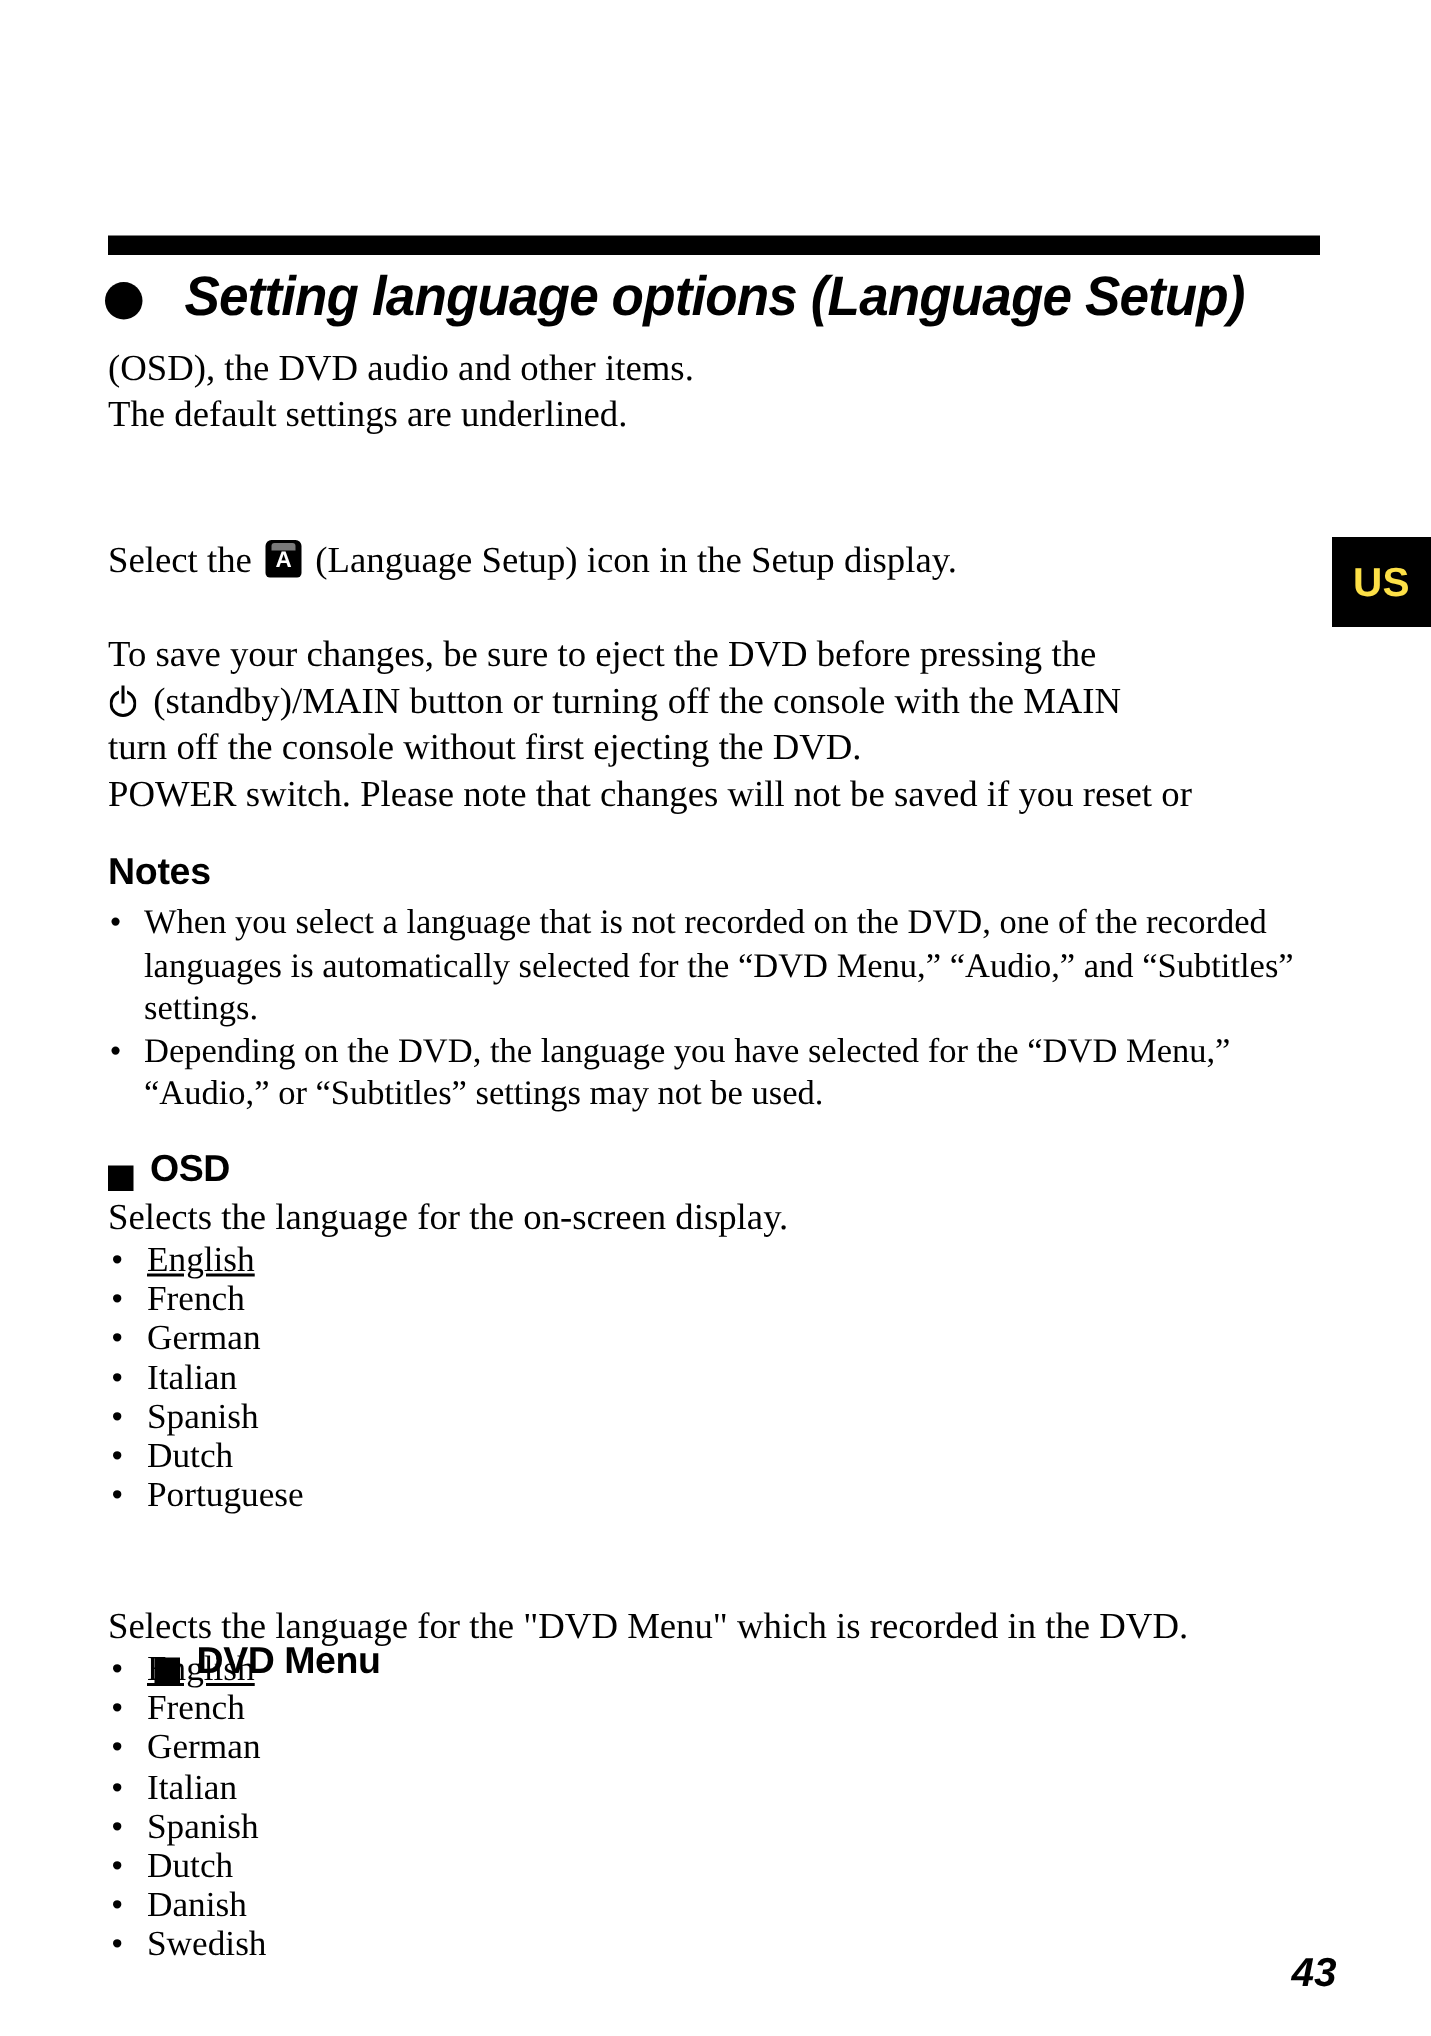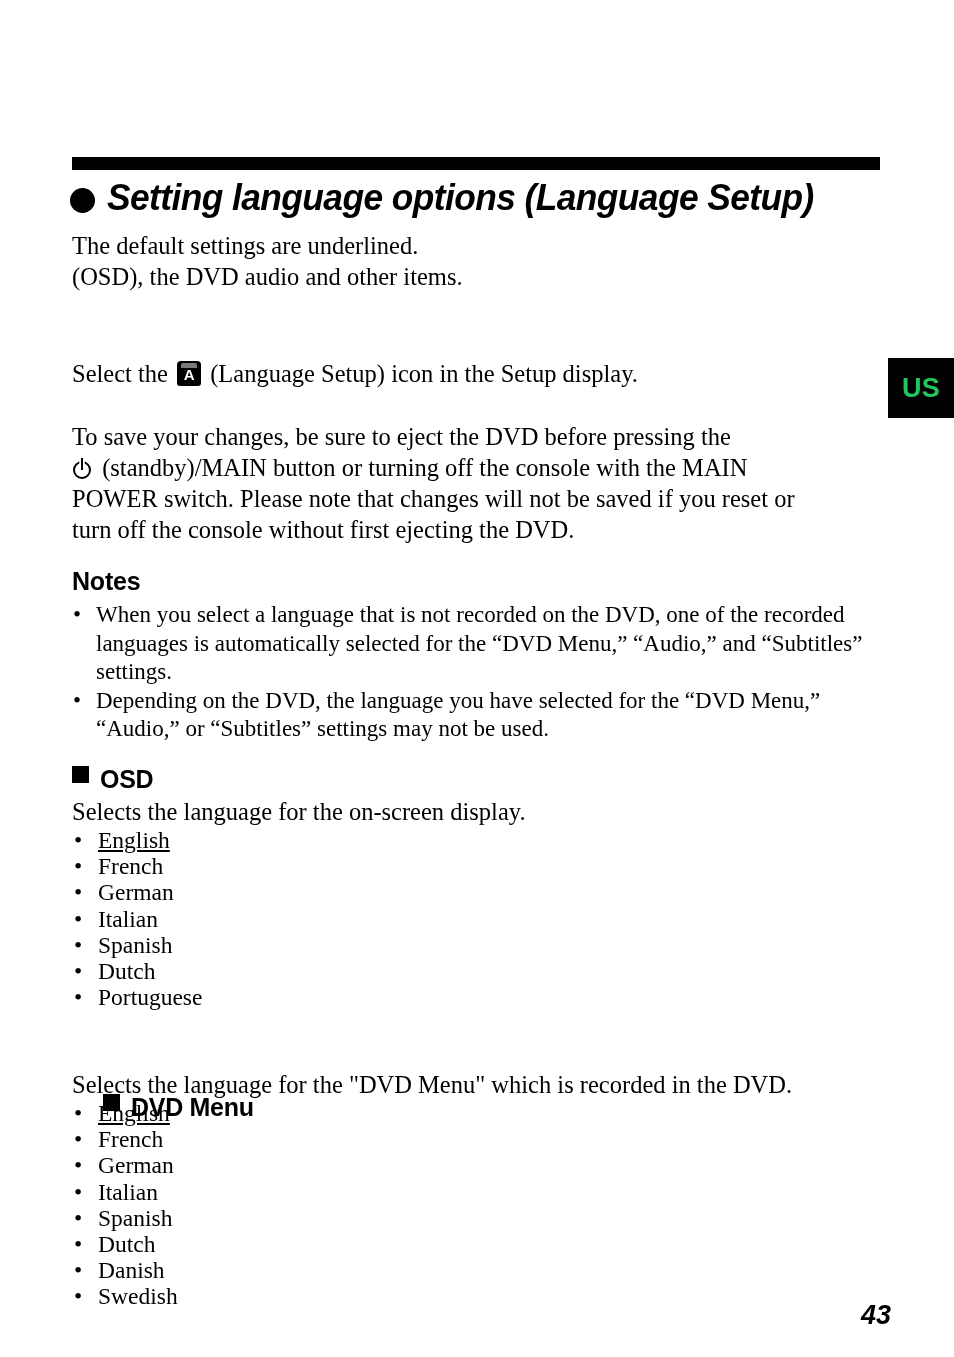--- a/index.html
+++ b/index.html
@@ -32,21 +32,21 @@
   }
 
   
   .title-row {
     position: absolute;
     left: 70px;
     top: 178px;
     width: 820px;
     display: flex;
     align-items: center;
-    gap: 12px;
+    gap: 28px;
     white-space: nowrap;
   }
   .title-bullet {
     width: 25px;
     height: 25px;
     border-radius: 50%;
     background: #000000;
     flex: 0 0 auto;
     position: relative;
     top: 2px;
@@ -165,21 +165,21 @@
     position: absolute;
     left: 1px;
     top: 0px;
   }
 
   
   .sec-head {
     position: absolute;
     left: 72px;
     display: flex;
-    align-items: flex-start;
+    align-items: flex-end;
     gap: 11px;
     font-family: "Liberation Sans", "DejaVu Sans", sans-serif;
     font-weight: bold;
     font-size: 25px;
     line-height: 28px;
     letter-spacing: -0.3px;
   }
   .sec-head .square {
     width: 17px;
     height: 17px;
@@ -230,21 +230,21 @@
   }
 
   
   .region-tab {
     position: absolute;
     left: 888px;
     top: 358px;
     width: 66px;
     height: 60px;
     background: #000000;
-    color: #22c55e;
+    color: #fde047;
     font-family: "Liberation Sans", "DejaVu Sans", sans-serif;
     font-weight: bold;
     font-size: 27px;
     display: flex;
     align-items: center;
     justify-content: center;
     letter-spacing: 0.2px;
   }
 
   
@@ -264,33 +264,33 @@
 <div class="page">
 
   <div class="top-rule"></div>
 
   <div class="title-row">
     <span class="title-bullet"></span>
     <span class="title-text">Setting language options (Language Setup)</span>
   </div>
 
   <div class="body-block" id="intro-block">
+    <p>(OSD), the DVD audio and other items.</p>
     <p>The default settings are underlined.</p>
-    <p>(OSD), the DVD audio and other items.</p>
   </div>
 
   <div class="body-block" id="select-block">
     <p><span>Select the </span><span class="lang-icon"><span class="body-shape"></span><span class="cap"></span><span class="letter">A</span></span><span> (Language Setup) icon in the Setup display.</span></p>
   </div>
 
   <div class="body-block" id="save-block">
     <p>To save your changes, be sure to eject the DVD before pressing the</p>
     <p><span class="standby-glyph"><span class="ring"></span><span class="stem"></span></span><span> (standby)/MAIN button or turning off the console with the MAIN</span></p>
+    <p>turn off the console without first ejecting the DVD.</p>
     <p>POWER switch. Please note that changes will not be saved if you reset or</p>
-    <p>turn off the console without first ejecting the DVD.</p>
   </div>
 
   <div class="sub-head-sans" id="notes-head">Notes</div>
 
   <div class="note-list">
     <div class="note-item">
       <span class="dot">•</span>
       <span>When you select a language that is not recorded on the DVD, one of the recorded languages is automatically selected for the “DVD Menu,” “Audio,” and “Subtitles” settings.</span>
     </div>
     <div class="note-item">

